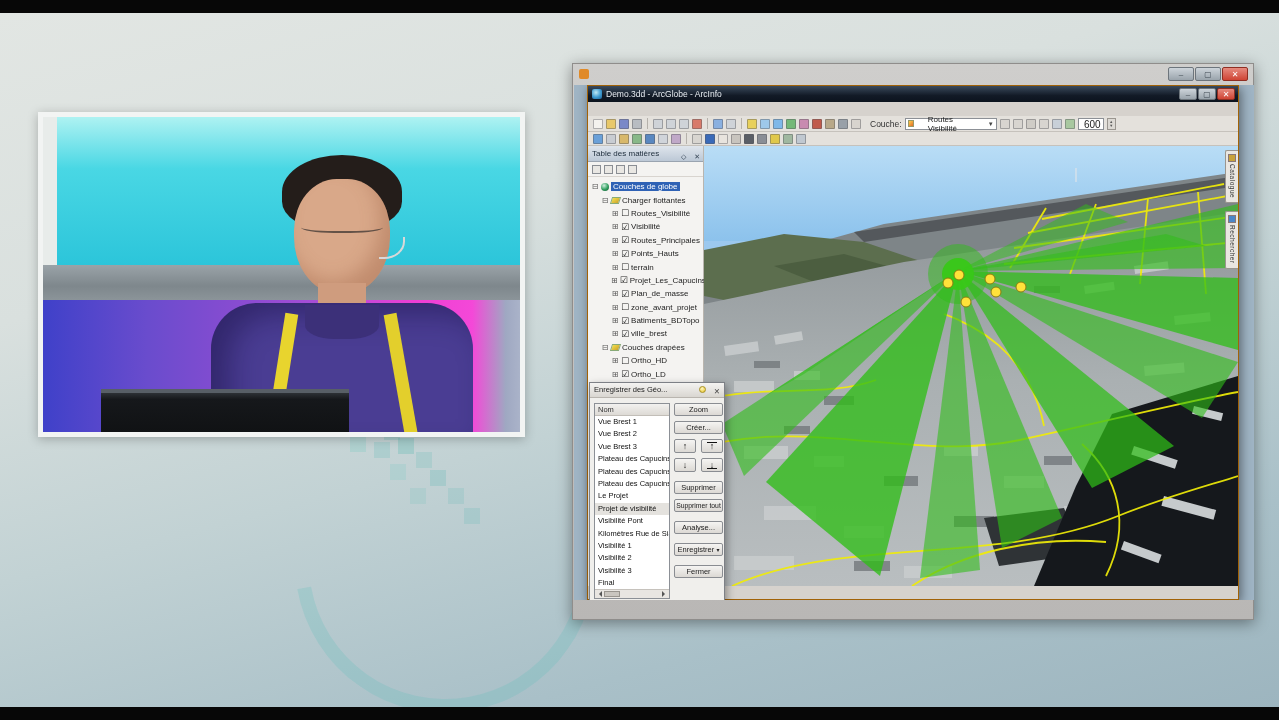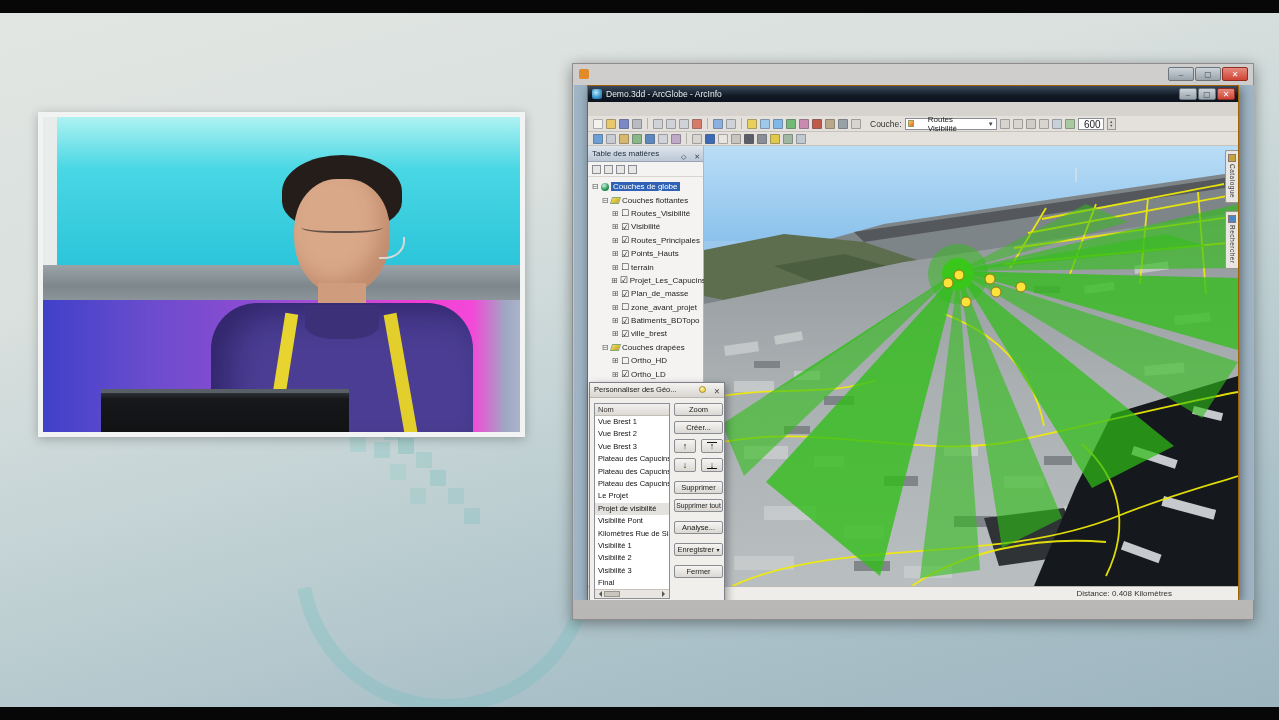--- a/index.html
+++ b/index.html
@@ -295,21 +295,21 @@
             </div>
             <div class="tree">
               <div class="trow sel">
                   <span class="exp">⊟</span>
                   <i class="gicon"></i>
                   <span class="lbl">Couches de globe</span>
                 </div>
               <div class="trow lvl1">
                   <span class="exp">⊟</span>
                   <i class="licon"></i>
-                  <span class="lbl">Couches flottantes</span>
+                  <span class="lbl">Charger flottantes</span>
                 </div>
               <div class="trow lvl2">
                   <span class="exp">⊞</span>
                   <span class="chk">☐</span>
                   <span class="lbl">Routes_Visibilité</span>
                 </div>
               <div class="trow lvl2">
                   <span class="exp">⊞</span>
                   <span class="chk">☑</span>
                   <span class="lbl">Visibilité</span>
@@ -498,27 +498,24 @@
                 <span class="vtxt">Catalogue</span>
               </div>
               <div class="stab">
                 <i style="background:#4a86c8"></i>
                 <span class="vtxt">Rechercher</span>
               </div>
             </div>
           </div>
         </div>
 
-        <div class="agstatus">
-          <span class="dist">Distance:  0.408 Kilomètres</span>
-        </div>
 
         <div class="dlg">
           <div class="dlgtitle">
-            <span>Personnaliser des Géo...</span>
+            <span>Enregistrer des Géo...</span>
             <i class="bulb"></i>
             <span class="dlgx">✕</span>
           </div>
           <div class="dlist">
             <div class="dcolhdr">Nom</div>
             <div class="ditem">Vue Brest 1</div>
             <div class="ditem">Vue Brest 2</div>
             <div class="ditem">Vue Brest 3</div>
             <div class="ditem">Plateau des Capucins 1</div>
             <div class="ditem">Plateau des Capucins 2</div>

